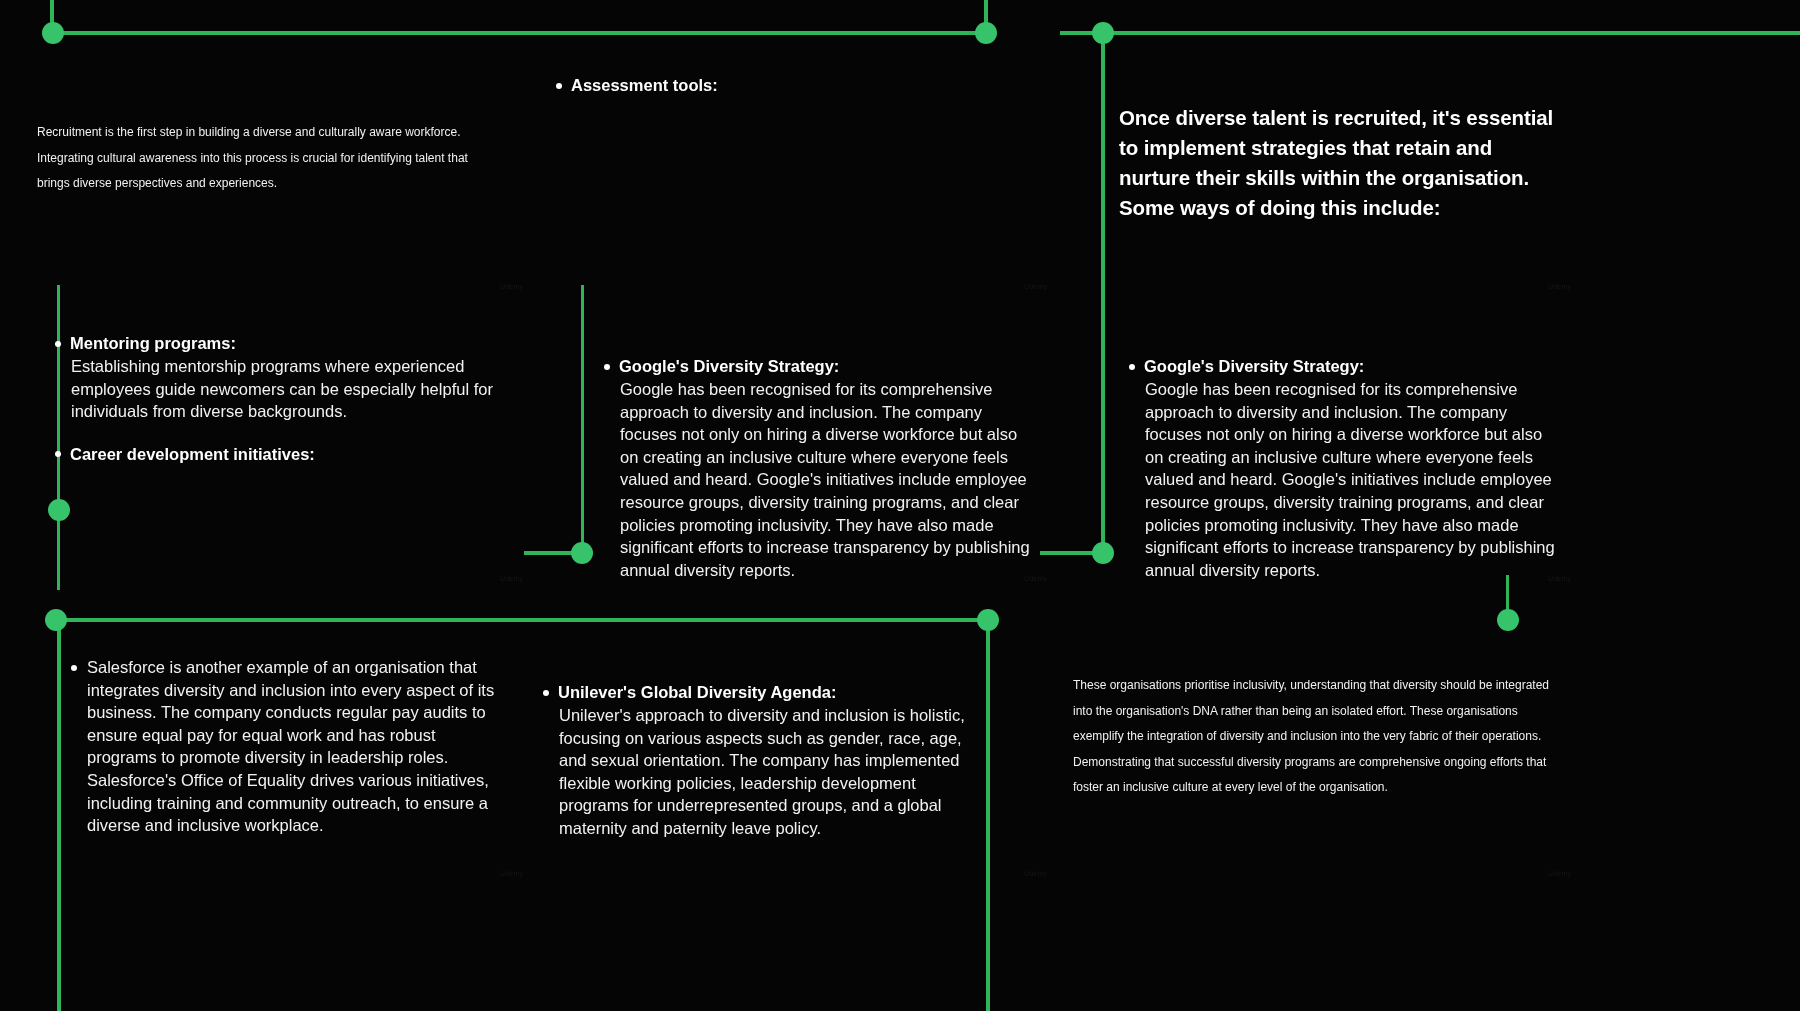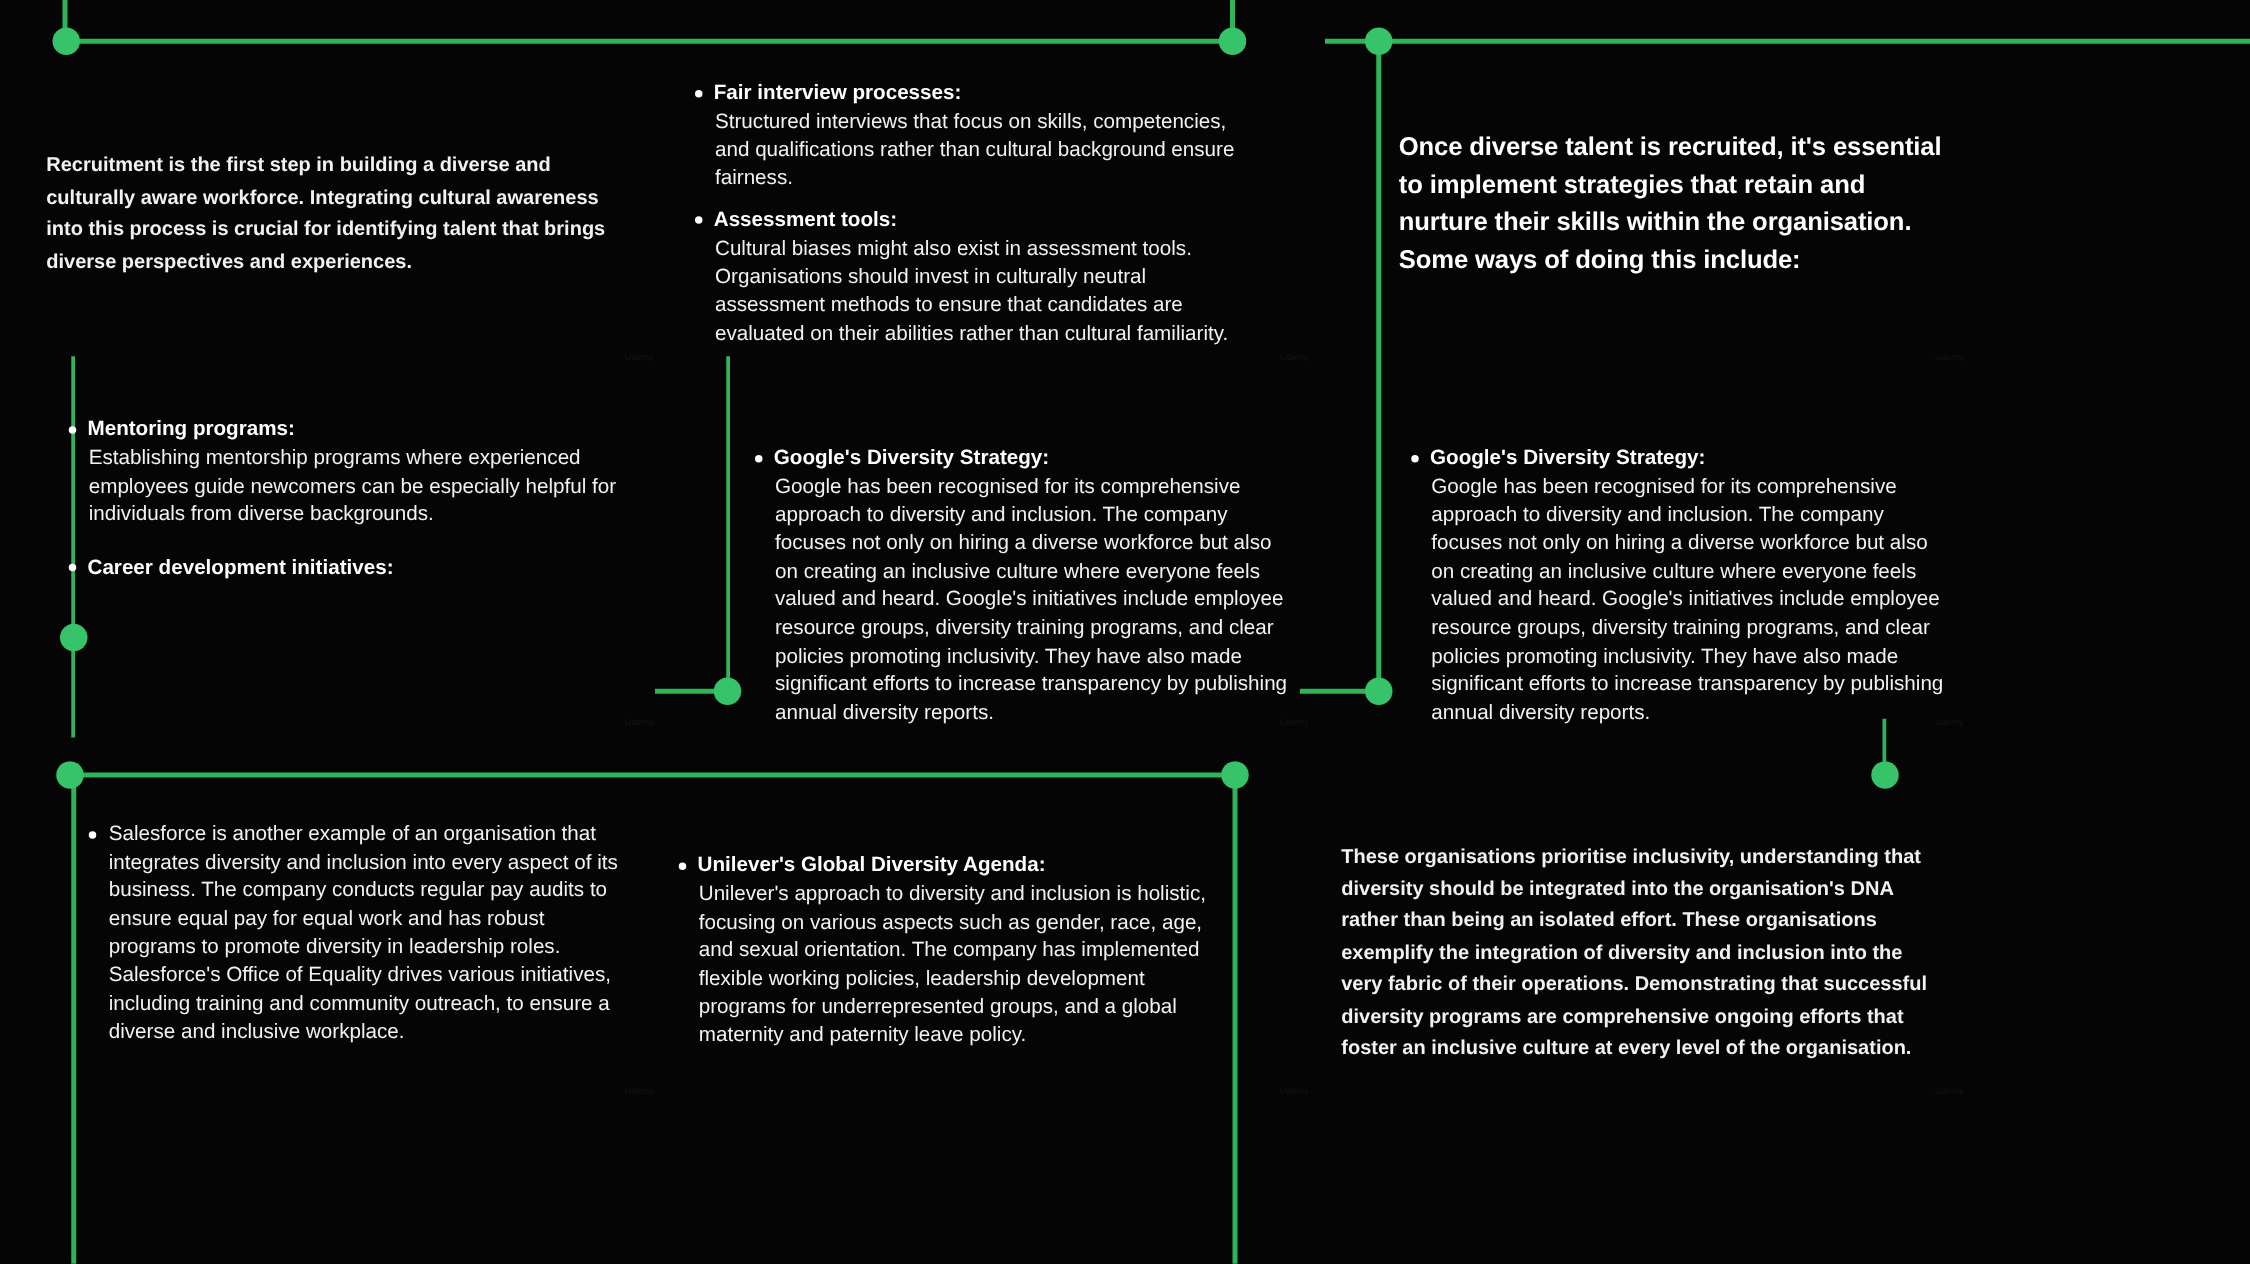--- a/index.html
+++ b/index.html
@@ -11,21 +11,21 @@
     color:#ffffff;
   }
   #canvas { position:relative; width:1800px; height:1011px; }
 
   
   .line      { position:absolute; background:#2fb457; }
   .node      { position:absolute; border-radius:50%; background:#36c36a; }
 
   
   .block     { position:absolute; }
-  .para      { font-size:16px; line-height:25.5px; color:#f2f2f2; font-weight:700; }
+  .para      { font-size:12px; line-height:25.5px; color:#f2f2f2; font-weight:400; }
   .lede      { font-size:20.5px; line-height:30px; font-weight:700; color:#ffffff; letter-spacing:-0.1px; }
 
   .bullet-item { position:relative; padding-left:15px; }
   .bullet-item + .bullet-item { margin-top:20px; }
   .bullet-item .dot {
     position:absolute; left:0; top:8.5px;
     width:6px; height:6px; border-radius:50%; background:#ffffff;
   }
   .b-title   { font-size:16.5px; line-height:23px; font-weight:700; color:#ffffff; }
   .b-body    { font-size:16.5px; line-height:22.6px; font-weight:400; color:#f2f2f2; padding-left:1px; }
@@ -90,29 +90,23 @@
   </div>
 
   <div class="block" style="left:71px; top:656px; width:428px;">
     <div class="bullet-item">
       <span class="dot"></span>
       <div class="b-body">Salesforce is another example of an organisation that integrates diversity and inclusion into every aspect of its business. The company conducts regular pay audits to ensure equal pay for equal work and has robust programs to promote diversity in leadership roles. Salesforce's Office of Equality drives various initiatives, including training and community outreach, to ensure a diverse and inclusive workplace.</div>
     </div>
   </div>
 
   <div class="block" style="left:556px; top:63px; width:436px;">
-    <div class="bullet-item">
-      <span class="dot"></span>
-      <div class="b-title">Fair interview processes:</div>
-      <div class="b-body">Structured interviews that focus on skills, competencies, and qualifications rather than cultural background ensure fairness.</div>
-    </div>
     <div class="bullet-item" style="margin-top:11px;">
       <span class="dot"></span>
       <div class="b-title">Assessment tools:</div>
-      <div class="b-body">Cultural biases might also exist in assessment tools. Organisations should invest in culturally neutral assessment methods to ensure that candidates are evaluated on their abilities rather than cultural familiarity.</div>
     </div>
   </div>
 
   <div class="block" style="left:604px; top:355px; width:432px;">
     <div class="bullet-item">
       <span class="dot"></span>
       <div class="b-title">Google's Diversity Strategy:</div>
       <div class="b-body">Google has been recognised for its comprehensive approach to diversity and inclusion. The company focuses not only on hiring a diverse workforce but also on creating an inclusive culture where everyone feels valued and heard. Google's initiatives include employee resource groups, diversity training programs, and clear policies promoting inclusivity. They have also made significant efforts to increase transparency by publishing annual diversity reports.</div>
     </div>
   </div>

